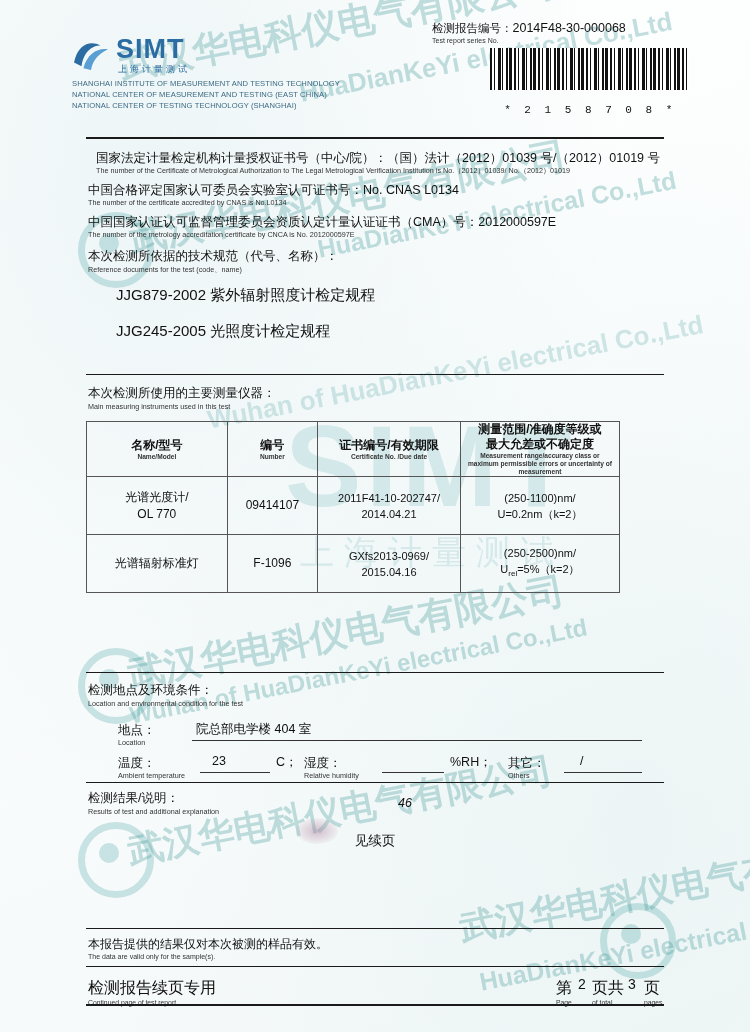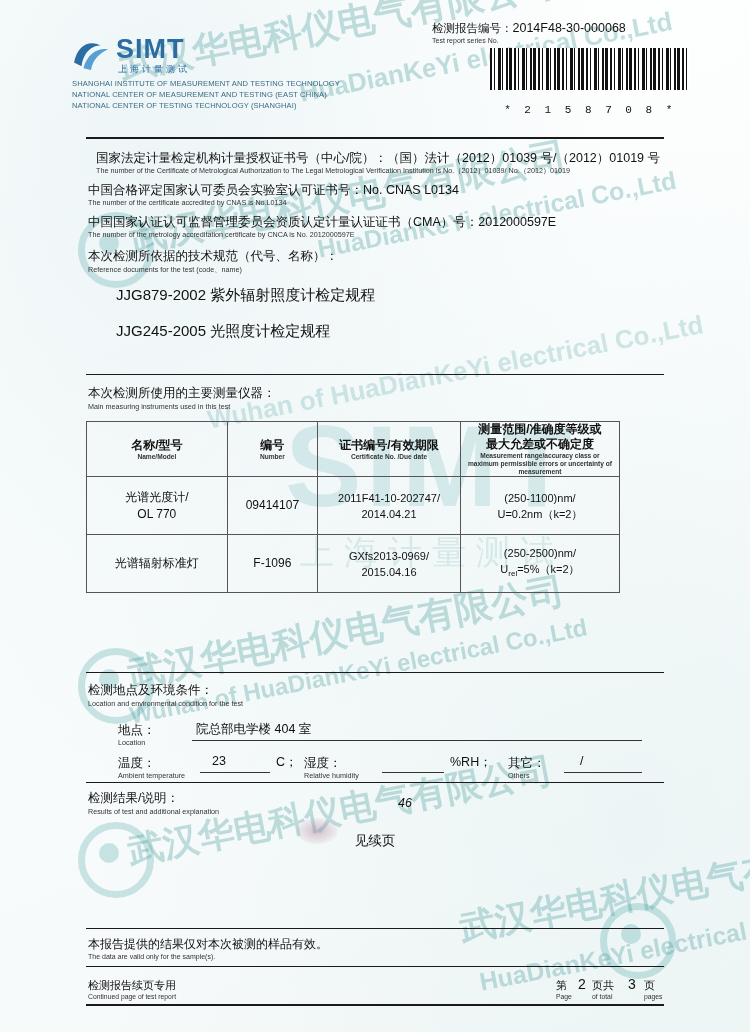--- a/index.html
+++ b/index.html
@@ -230,21 +230,21 @@
   
   .ul-line {
     position: absolute;
     border-bottom: 1px solid #333;
     height: 0;
   }
 
   .footer-note-cn { font-size: 12px; color: #111; }
   .footer-note-en { font-size: 7px; color: #333; }
 
-  .pg-cn { font-size: 11px; color: #111; }
+  .pg-cn { font-size: 16px; color: #111; }
   .pg-en { font-size: 6.8px; color: #333; }
 
   .stain {
     position: absolute;
     left: 296px;
     top: 818px;
     width: 42px; height: 26px;
     background: radial-gradient(ellipse at 50% 50%, rgba(168,120,150,0.45) 0%, rgba(190,150,170,0.16) 60%, rgba(255,255,255,0) 80%);
     border-radius: 50%;
     pointer-events: none;

